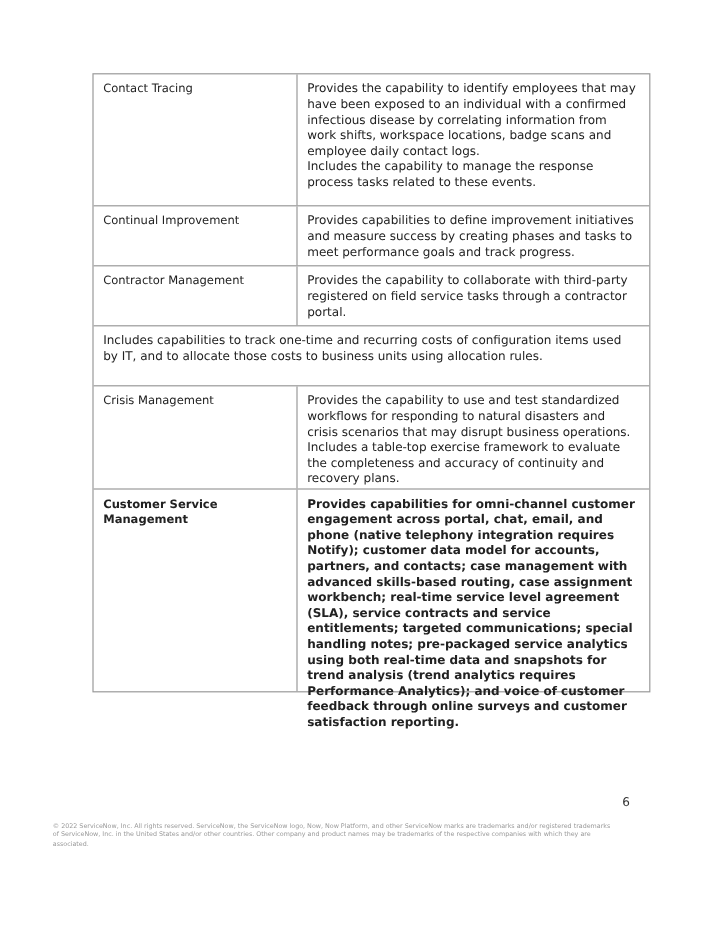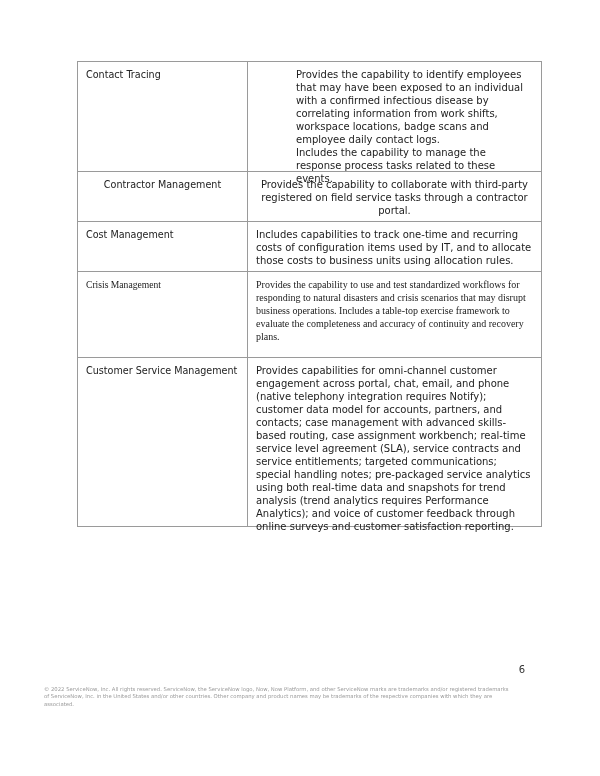--- a/index.html
+++ b/index.html
@@ -8,49 +8,54 @@
   .table { position:absolute; left:77px; top:61px; width:463px;
            border:1px solid #9a9a9a; border-collapse:collapse; }
   .row { display:flex; border-top:1px solid #9a9a9a; }
   .row:first-child { border-top:none; }
   .col-name { width:170px; padding:6px 8px 6px 8px; box-sizing:border-box;
               border-right:1px solid #9a9a9a; font-size:9.6px; line-height:13px; }
   .col-desc { flex:1; padding:6px 8px 6px 8px; box-sizing:border-box;
               font-size:10px; line-height:13px; }
   .col-desc p { margin:0; }
   .col-desc p + p { margin-top:0; }
-  .r0 { height:109px;gap:40px; }
+  .r0 { height:109px; }
   .r1 { height:49px; }
-  .r2 { height:49px;text-align:center; }
+  .r2 { height:49px; }
   .r3 { height:49px; }
-  .r4 { height:85px;font-family:Liberation Serif, serif; }
-  .r5 { height:168px; }
+  .r4 { height:85px; }
+  .r5 { height:168px;font-weight:bold; }
   .page-num { position:absolute; right:75px; top:664px; font-size:10px; color:#333; }
   .footer { position:absolute; left:44px; top:686px; width:470px;
             font-size:5.3px; line-height:7.4px; color:#9a9a9a; }
 </style>
 </head>
 <body>
 
 <div class="table">
   <div class="row r0">
     <div class="col-name">Contact Tracing</div>
     <div class="col-desc">
       <p>Provides the capability to identify employees that may have been exposed to an individual with a confirmed infectious disease by correlating information from work shifts, workspace locations, badge scans and employee daily contact logs.</p>
       <p>Includes the capability to manage the response process tasks related to these events.</p>
     </div>
   </div>
+  <div class="row r1">
+    <div class="col-name">Continual Improvement</div>
+    <div class="col-desc">
+      <p>Provides capabilities to define improvement initiatives and measure success by creating phases and tasks to meet performance goals and track progress.</p>
+    </div>
+  </div>
   <div class="row r2">
     <div class="col-name">Contractor Management</div>
     <div class="col-desc">
       <p>Provides the capability to collaborate with third-party registered on field service tasks through a contractor portal.</p>
     </div>
   </div>
   <div class="row r3">
-    <div class="col-name">Cost Management</div>
     <div class="col-desc">
       <p>Includes capabilities to track one-time and recurring costs of configuration items used by IT, and to allocate those costs to business units using allocation rules.</p>
     </div>
   </div>
   <div class="row r4">
     <div class="col-name">Crisis Management</div>
     <div class="col-desc">
       <p>Provides the capability to use and test standardized workflows for responding to natural disasters and crisis scenarios that may disrupt business operations. Includes a table-top exercise framework to evaluate the completeness and accuracy of continuity and recovery plans.</p>
     </div>
   </div>

